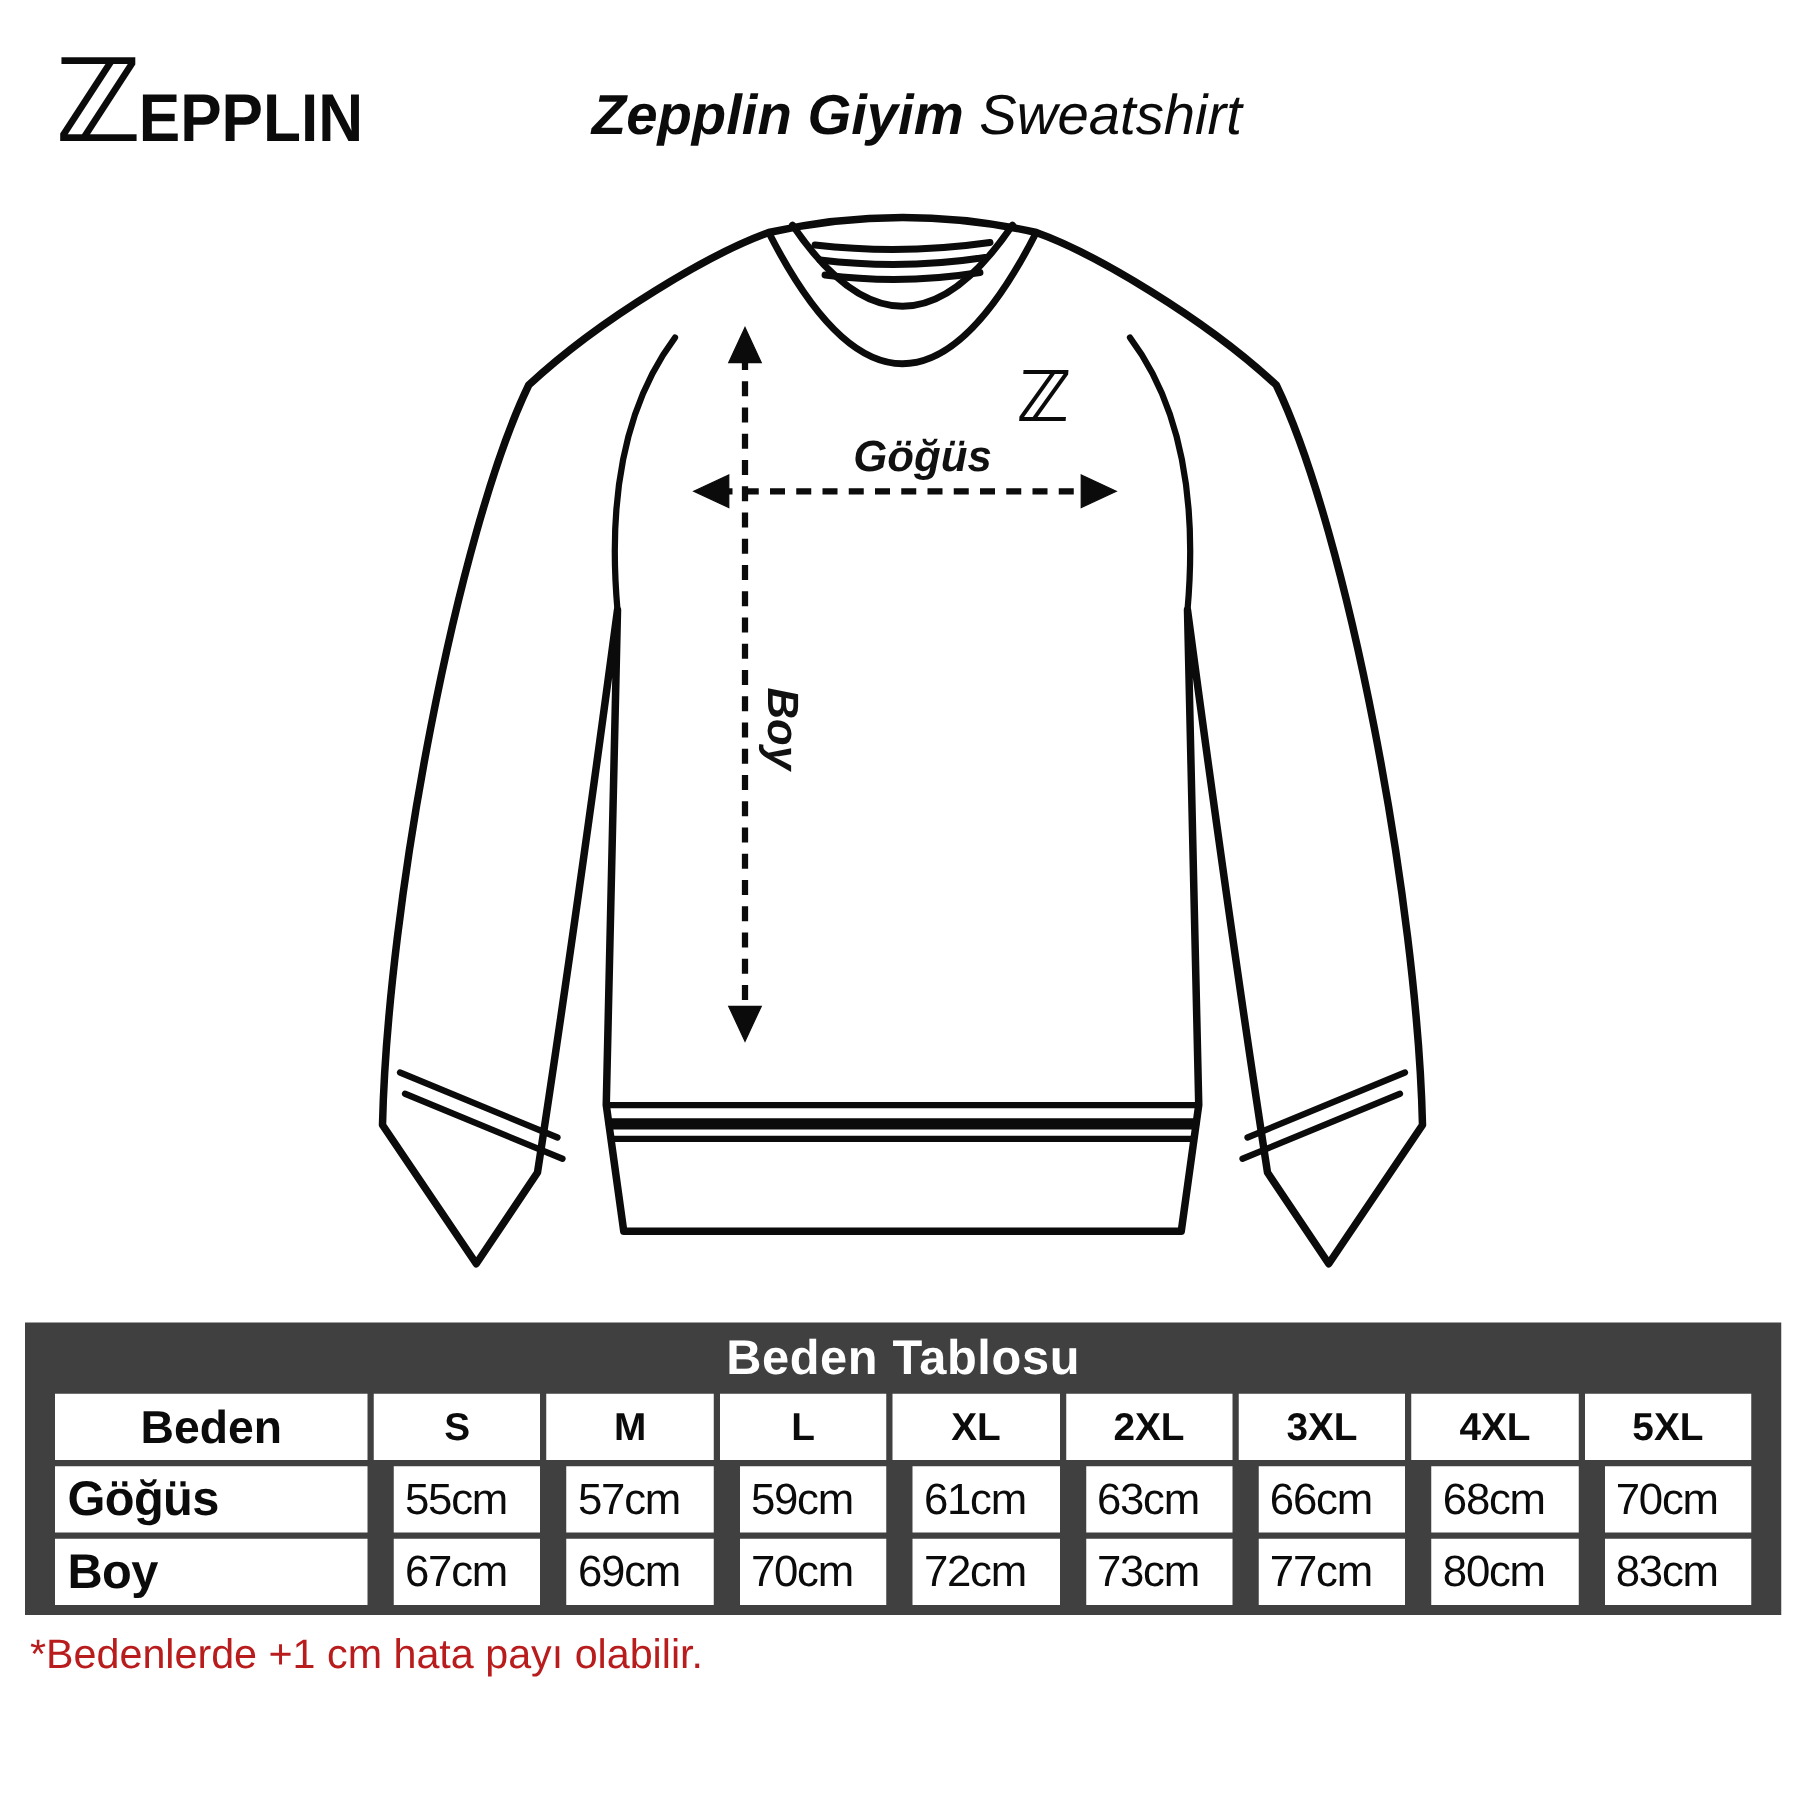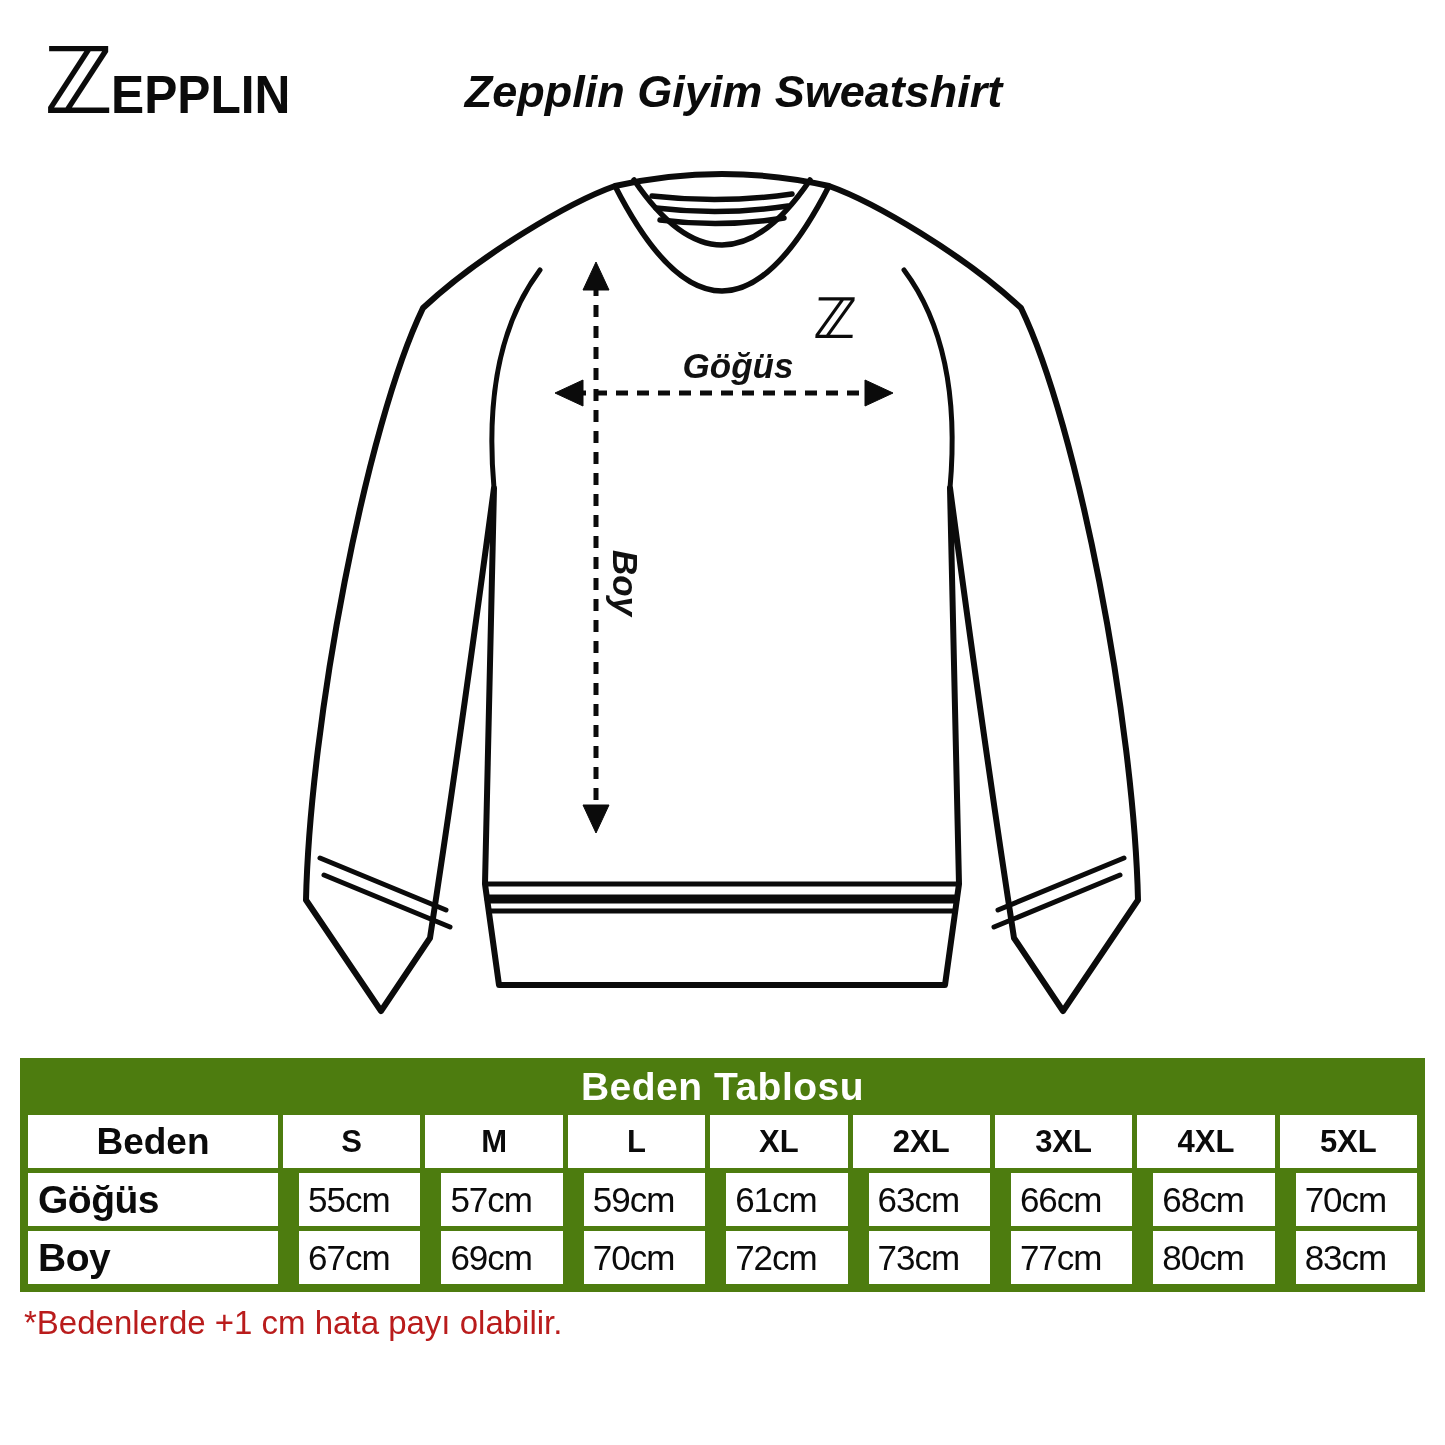--- a/index.html
+++ b/index.html
@@ -7,30 +7,30 @@
     width:1445px;height:1445px;background:#ffffff;position:relative;overflow:hidden;
     font-family:"Liberation Sans", sans-serif;color:#0b0b0b;
   }
   
   .logo{position:absolute;left:44px;top:36px;display:flex;align-items:baseline;}
   .logo .z{font-size:92px;font-weight:700;line-height:1;font-family:"DejaVu Sans", sans-serif;letter-spacing:-4px;}
   .logo .word{font-size:54px;font-weight:600;line-height:1;letter-spacing:0px;transform:scaleX(.92);transform-origin:left bottom;margin-left:2px;}
   
   .title{position:absolute;left:0;top:66px;width:100%;text-align:center;font-style:italic;font-size:45px;letter-spacing:0;}
   .title .t-reg{font-weight:600;margin-left:22px;}
-  .title .t-bold{font-weight:700;}
+  .title .t-bold{font-weight:400;}
   
   .diagram{position:absolute;left:278px;top:158px;width:890px;height:880px;}
   .diagram svg{position:absolute;left:0;top:0;}
   .dim-label{position:absolute;font-style:italic;font-weight:600;font-size:35px;color:#111;}
   .chest-label{left:375px;top:188px;width:170px;text-align:center;}
   .length-label{left:284px;top:402px;width:120px;height:46px;text-align:center;transform:rotate(90deg);}
   .chest-logo{position:absolute;left:536px;top:128px;font-size:56px;font-weight:700;font-family:"DejaVu Sans", sans-serif;transform:skewX(-4deg);}
   
-  .size-table{position:absolute;left:20px;top:1058px;width:1405px;height:234px;background:#4d7c0f;box-sizing:border-box;padding:6px 8px;display:flex;flex-direction:column;gap:5px;}
+  .size-table{position:absolute;left:20px;top:1058px;width:1405px;height:234px;background:#404040;box-sizing:border-box;padding:6px 24px;display:flex;flex-direction:column;gap:5px;}
   .table-title{height:46px;display:flex;align-items:center;justify-content:center;color:#fff;font-weight:700;font-size:39px;letter-spacing:.5px;}
   .table-grid{display:grid;grid-template-columns:250px repeat(8,1fr);grid-auto-rows:53px;gap:5px;text-align:center;}
   .cell{background:#fff;display:flex;align-items:center;box-sizing:border-box;}
   .c-colhead{justify-content:center;font-weight:700;font-size:37px;}
   .c-sizehead{justify-content:center;font-weight:700;font-size:31px;}
   .c-rowlabel{justify-content:flex-start;padding-left:10px;font-weight:700;font-size:39px;letter-spacing:-.5px;}
   .c-val{justify-content:flex-start;padding-left:9px;font-weight:400;font-size:35px;letter-spacing:-1px;margin-left:16px;}
   
   .footnote{position:absolute;left:24px;top:1304px;font-size:33px;font-weight:400;color:#b91c1c;}
 </style>

